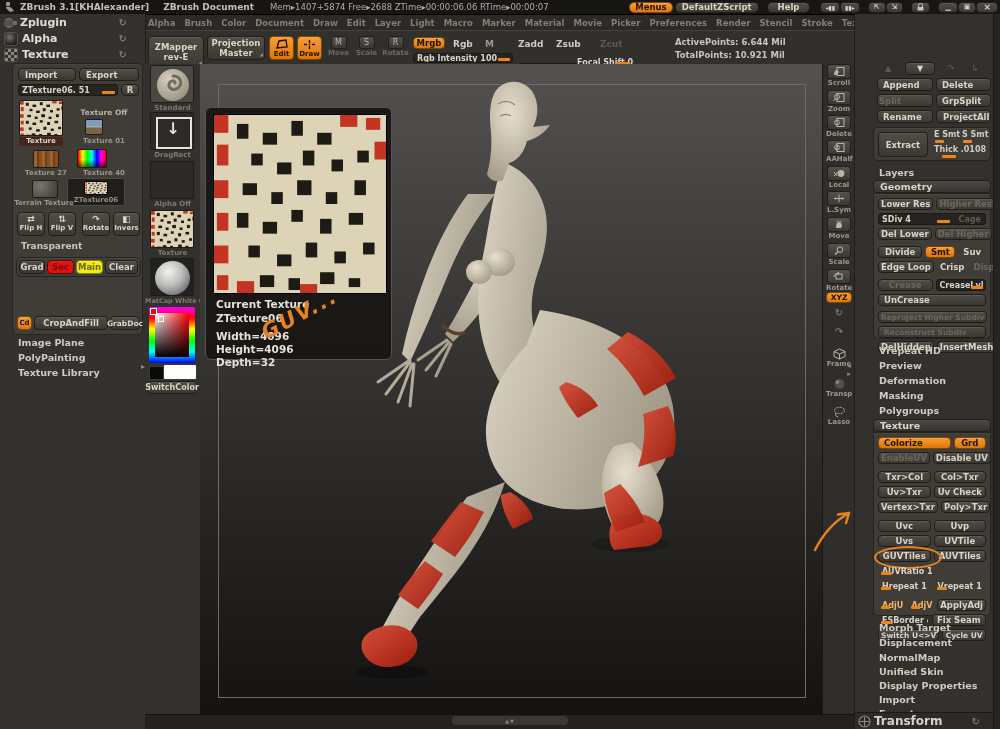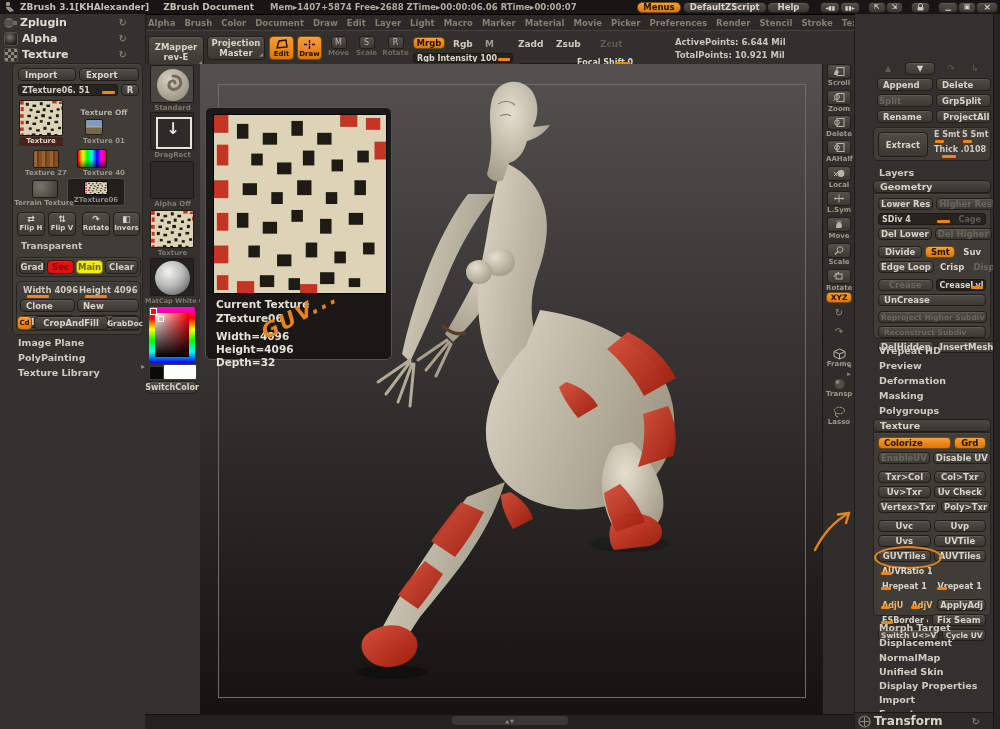--- a/index.html
+++ b/index.html
@@ -90,24 +90,24 @@
   </defs>
 </svg>
 
 <div class="abs" style="left:0;top:0;width:1000px;height:14px;background:#171615;display:flex;align-items:center;border-bottom:1px solid #000">
   <svg width="14" height="12" viewBox="0 0 14 12" style="margin:0 3px">
       <circle cx="5" cy="3" r="2.2" fill="#9a968c"></circle>
       <path d="M3,6 C6,5 9,6 11,10 L7,11 C5,9 3,8 3,6 Z" fill="#9a968c"></path>
     </svg>
   <span style="font-size:9px;font-weight:bold;color:#c4c0b6;margin-right:14px">ZBrush 3.1[KHAlexander]</span>
   <span style="font-size:9px;font-weight:bold;color:#c4c0b6;margin-right:16px">ZBrush Document</span>
-  <span style="font-size:8.5px;font-weight:bold;color:#b0ac a2;color:#b0aca2">Mem▸1407+5874  Free▸2688  ZTime▸00:00:06.06  RTime▸00:00:07</span>
+  <span style="font-size:8.5px;font-weight:normal;color:#b0ac a2;color:#b0aca2">Mem▸1407+5874  Free▸2688  ZTime▸00:00:06.06  RTime▸00:00:07</span>
   <span style="flex:1"></span>
   <span class="b o" style="height:11px;border-radius:5px;padding:0 5px;margin-right:2px">Menus</span>
-  <span class="b" style="height:11px;border-radius:5px;padding:0 6px;margin-right:0">DefaultZScript</span>
+  <span class="b" style="height:11px;border-radius:5px;padding:0 6px;margin-right:8px">DefaultZScript</span>
   <span class="b" style="height:11px;border-radius:5px;padding:0 10px;margin-right:10px">Help</span>
   <span class="b" style="height:11px;padding:0 4px;font-size:6px">
       <span>◂▮▮</span>
     </span>
   <span class="b" style="height:11px;padding:0 4px;font-size:6px;margin-right:8px">
       <span>▮▮▸</span>
     </span>
   <span class="b" style="height:11px;padding:0 5px;font-size:7px">
       <span>⇱</span>
     </span>
@@ -300,30 +300,20 @@
     </div>
     <div class="hd" style="left:8px;top:177px;font-size:9px;color:#c9c5bb">Transparent</div>
 
     <div class="box" style="left:3px;top:193px;width:125px;height:20px;display:flex;gap:2px;align-items:center;padding:0 2px">
       <span class="b" style="width:26px;height:14px">Grad</span>
       <span class="b" style="width:27px;height:14px;background:#e01212;color:#7e0a0a;border-color:#5e0808">Sec</span>
       <span class="b" style="width:27px;height:14px;background:#f2ea1a;color:#6d660d;border-color:#8a830e">Main</span>
       <span class="b" style="flex:1;height:14px">Clear</span>
     </div>
 
-    <div class="box" style="left:3px;top:217px;width:125px;height:50px">
-      <span class="hd" style="left:6px;top:3px;font-size:8.5px">Width 4096</span>
-      <span class="u" style="left:10px;top:13px;width:22px"></span>
-      <span class="hd" style="left:62px;top:3px;font-size:8.5px">Height 4096</span>
-      <span class="u" style="left:68px;top:13px;width:22px"></span>
-      <span class="b abs" style="left:3px;top:17px;width:55px;height:13px;justify-content:flex-start;padding-left:5px">Clone</span>
-      <span class="b abs" style="left:60px;top:17px;width:62px;height:13px;justify-content:flex-start;padding-left:5px">New</span>
-      <span class="b abs" style="left:3px;top:33px;width:55px;height:13px;justify-content:flex-start;padding-left:5px">MakeAlpha</span>
-      <span class="b abs" style="left:60px;top:33px;width:62px;height:13px;justify-content:flex-start;padding-left:5px">Remove</span>
-    </div>
 
     <span class="b o abs" style="left:4px;top:252px;width:15px;height:14px;font-size:7px">Cd</span>
     <span class="b abs" style="left:21px;top:252px;width:74px;height:14px">CropAndFill</span>
     <span class="b abs" style="left:97px;top:252px;width:30px;height:14px;font-size:7.5px">GrabDoc</span>
   </div>
 
   <div class="hd" style="left:18px;top:323px">Image Plane</div>
   <div class="hd" style="left:18px;top:338px">PolyPainting</div>
   <div class="hd" style="left:18px;top:353px">Texture Library</div>
   <span style="position:absolute;right:0;top:348px;font-size:8px;color:#8f8b80">▸</span>

